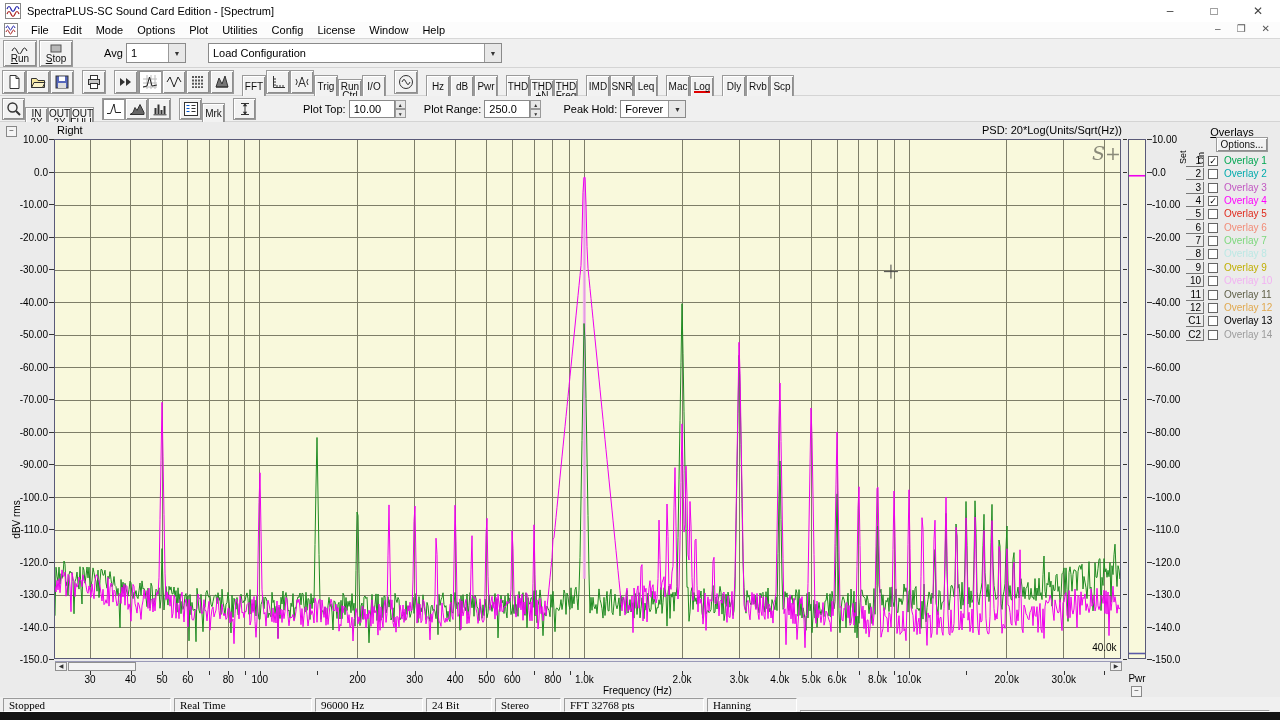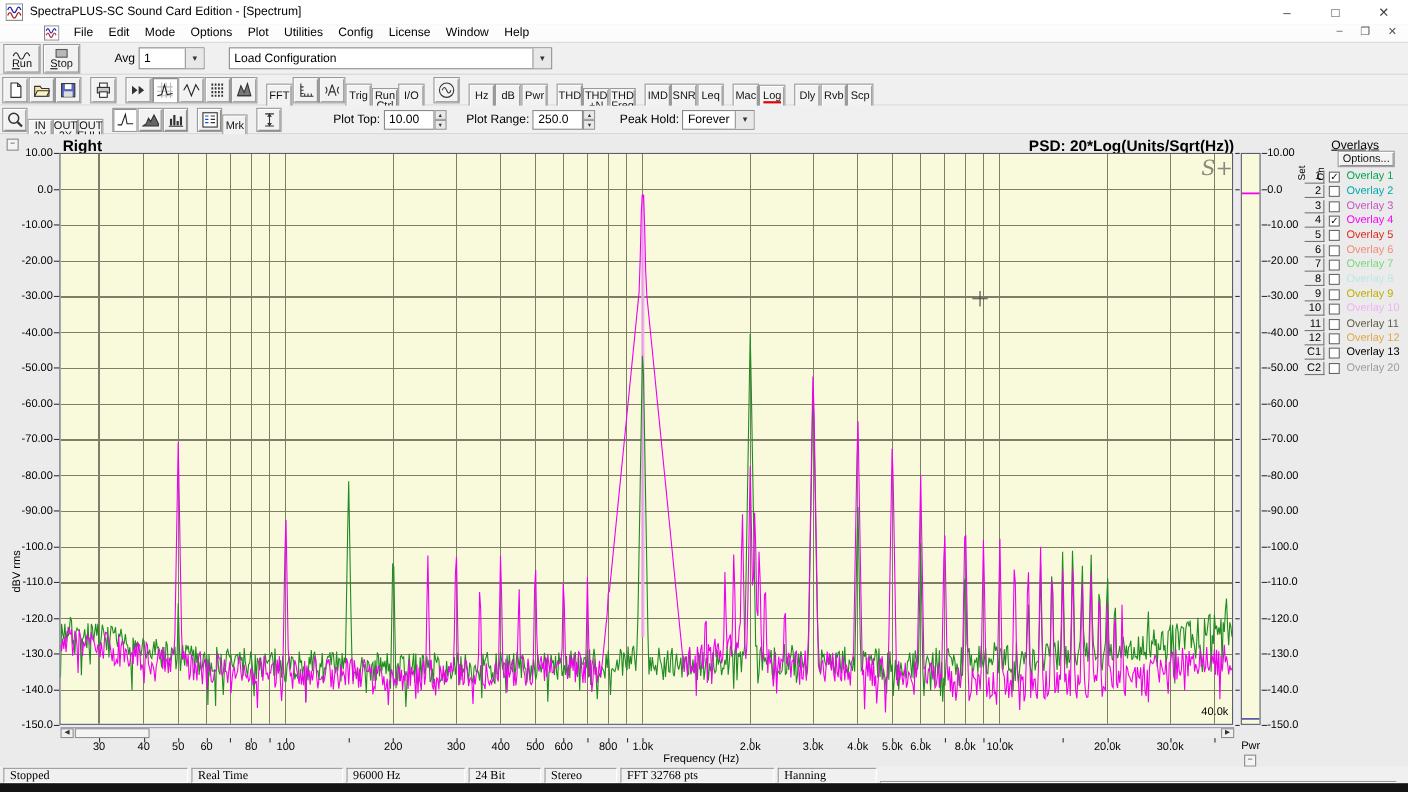--- a/index.html
+++ b/index.html
@@ -7,21 +7,21 @@
   body {
     width:1280px; height:720px; position:relative; overflow:hidden;
     font-family:"Liberation Sans", sans-serif; font-size:11px; color:#000;
     background:#ECECEC;
   }
   
   .titlebar { position:absolute; left:0; top:0; width:1280px; height:22px; background:#FFFFFF; display:flex; align-items:center; }
   .titlebar .apptitle { margin-left:6px; font-size:11px; }
   .winbtns { position:absolute; right:0; top:0; height:22px; display:flex; }
   .winbtn { width:44px; height:22px; display:flex; align-items:center; justify-content:center; font-size:12px; color:#444; }
-  .menubar { position:absolute; left:0; top:22px; width:1280px; height:17px; background:#FCFCFC; border-bottom:1px solid #D8D8D8; display:flex; align-items:center;padding-left:36px; }
+  .menubar { position:absolute; left:0; top:22px; width:1280px; height:17px; background:#FCFCFC; border-bottom:1px solid #D8D8D8; display:flex; align-items:center; }
   .menubar .mdiicon { margin:0 6px 0 4px; }
   .menu-item { padding:1px 7px; font-size:11px; }
   .mdibtns { position:absolute; right:10px; top:23px; display:flex; gap:16px; color:#555; font-size:10px; }
   
   .tb { position:absolute; left:0; width:1280px; background:#F0F0F0; border-bottom:1px solid #D4D4D4; }
   #tb1 { top:39px; height:29px; }
   #tb2 { top:68px; height:28px; }
   #tb3 { top:96px; height:26px; }
   .btn3d {
     background:#F2F2F2; border:1px solid #9A9A9A;
@@ -39,21 +39,21 @@
   .combo .val { flex:1; padding-left:4px; font-size:11px; overflow:hidden; white-space:nowrap; }
   .combo .arrow { width:17px; height:100%; background:#E8E8E8; border-left:1px solid #9A9A9A; display:flex; align-items:center; justify-content:center; font-size:7px; color:#333; }
   .field { background:#FFF; border:1px solid #8A8A8A; height:18px; font-size:11px; padding-left:4px; display:inline-flex; align-items:center; }
   .spinner { display:inline-flex; flex-direction:column; width:11px; height:18px; vertical-align:top; }
   .spinner span { flex:1; background:#E8E8E8; border:1px solid #9A9A9A; font-size:5px; line-height:4px; display:flex; align-items:center; justify-content:center; color:#333; }
   .tblabel { font-size:11px; color:#000; }
   .underline-red { border-bottom:2px solid #E00000; }
   
   #workspace { position:absolute; left:0; top:122px; width:1280px; height:575px; background:#EBEBEB; }
   .collapsebox { position:absolute; width:11px; height:11px; background:#F4F4F4; border:1px solid #888; font-size:8px; line-height:8px; text-align:center; color:#333; }
-  .plot-title { position:absolute; font-size:14px; color:#000;font-weight:bold; }
+  .plot-title { position:absolute; font-size:11px; color:#000; }
   #plot-svg { position:absolute; left:54px; top:17px; background:#F9F9DC; border:1px solid #5A5A78; }
   .axis-label { position:absolute; font-size:10px; color:#000; }
   .ylab-left { width:42px; text-align:right; }
   .ylab-right { width:46px; text-align:left; }
   .xlab { width:44px; text-align:center; }
   .tickmark { position:absolute; background:#333; }
   #dbv-label { position:absolute; left:-14px; top:392px; width:60px; transform:rotate(-90deg); font-size:10px; text-align:center; }
   #freq-label { position:absolute; font-size:10px; }
   #splogo { position:absolute; font-family:"DejaVu Serif", serif; font-style:italic; font-size:19px; color:#8A8A7A; }
   
@@ -328,21 +328,21 @@
           <div class="ov-label" style="color: rgb(224, 168, 78);">Overlay 12</div>
         </div>
         <div class="ov-row" style="top: 193.2px;">
           <div class="ov-set">C1</div>
           <div class="ov-check"></div>
           <div class="ov-label" style="color: rgb(0, 0, 0);">Overlay 13</div>
         </div>
         <div class="ov-row" style="top: 206.55px;">
           <div class="ov-set">C2</div>
           <div class="ov-check"></div>
-          <div class="ov-label" style="color: rgb(156, 156, 156);">Overlay 20</div>
+          <div class="ov-label" style="color: rgb(156, 156, 156);">Overlay 14</div>
         </div>
       </div>
   </div>
 <div class="axis-label ylab-left" style="left:6px;top:12px">10.00</div>
     <div class="axis-label ylab-right" style="left:1152px;top:12px">10.00</div>
     <div class="tickmark" style="left:49px;top:17px;width:5px;height:1px"></div>
     <div class="tickmark" style="left:1123px;top:17px;width:4px;height:1px"></div>
     <div class="tickmark" style="left:1147px;top:17px;width:5px;height:1px"></div>
     <div class="axis-label ylab-left" style="left:6px;top:44.5px">0.0</div>
     <div class="axis-label ylab-right" style="left:1152px;top:44.5px">0.0</div>

